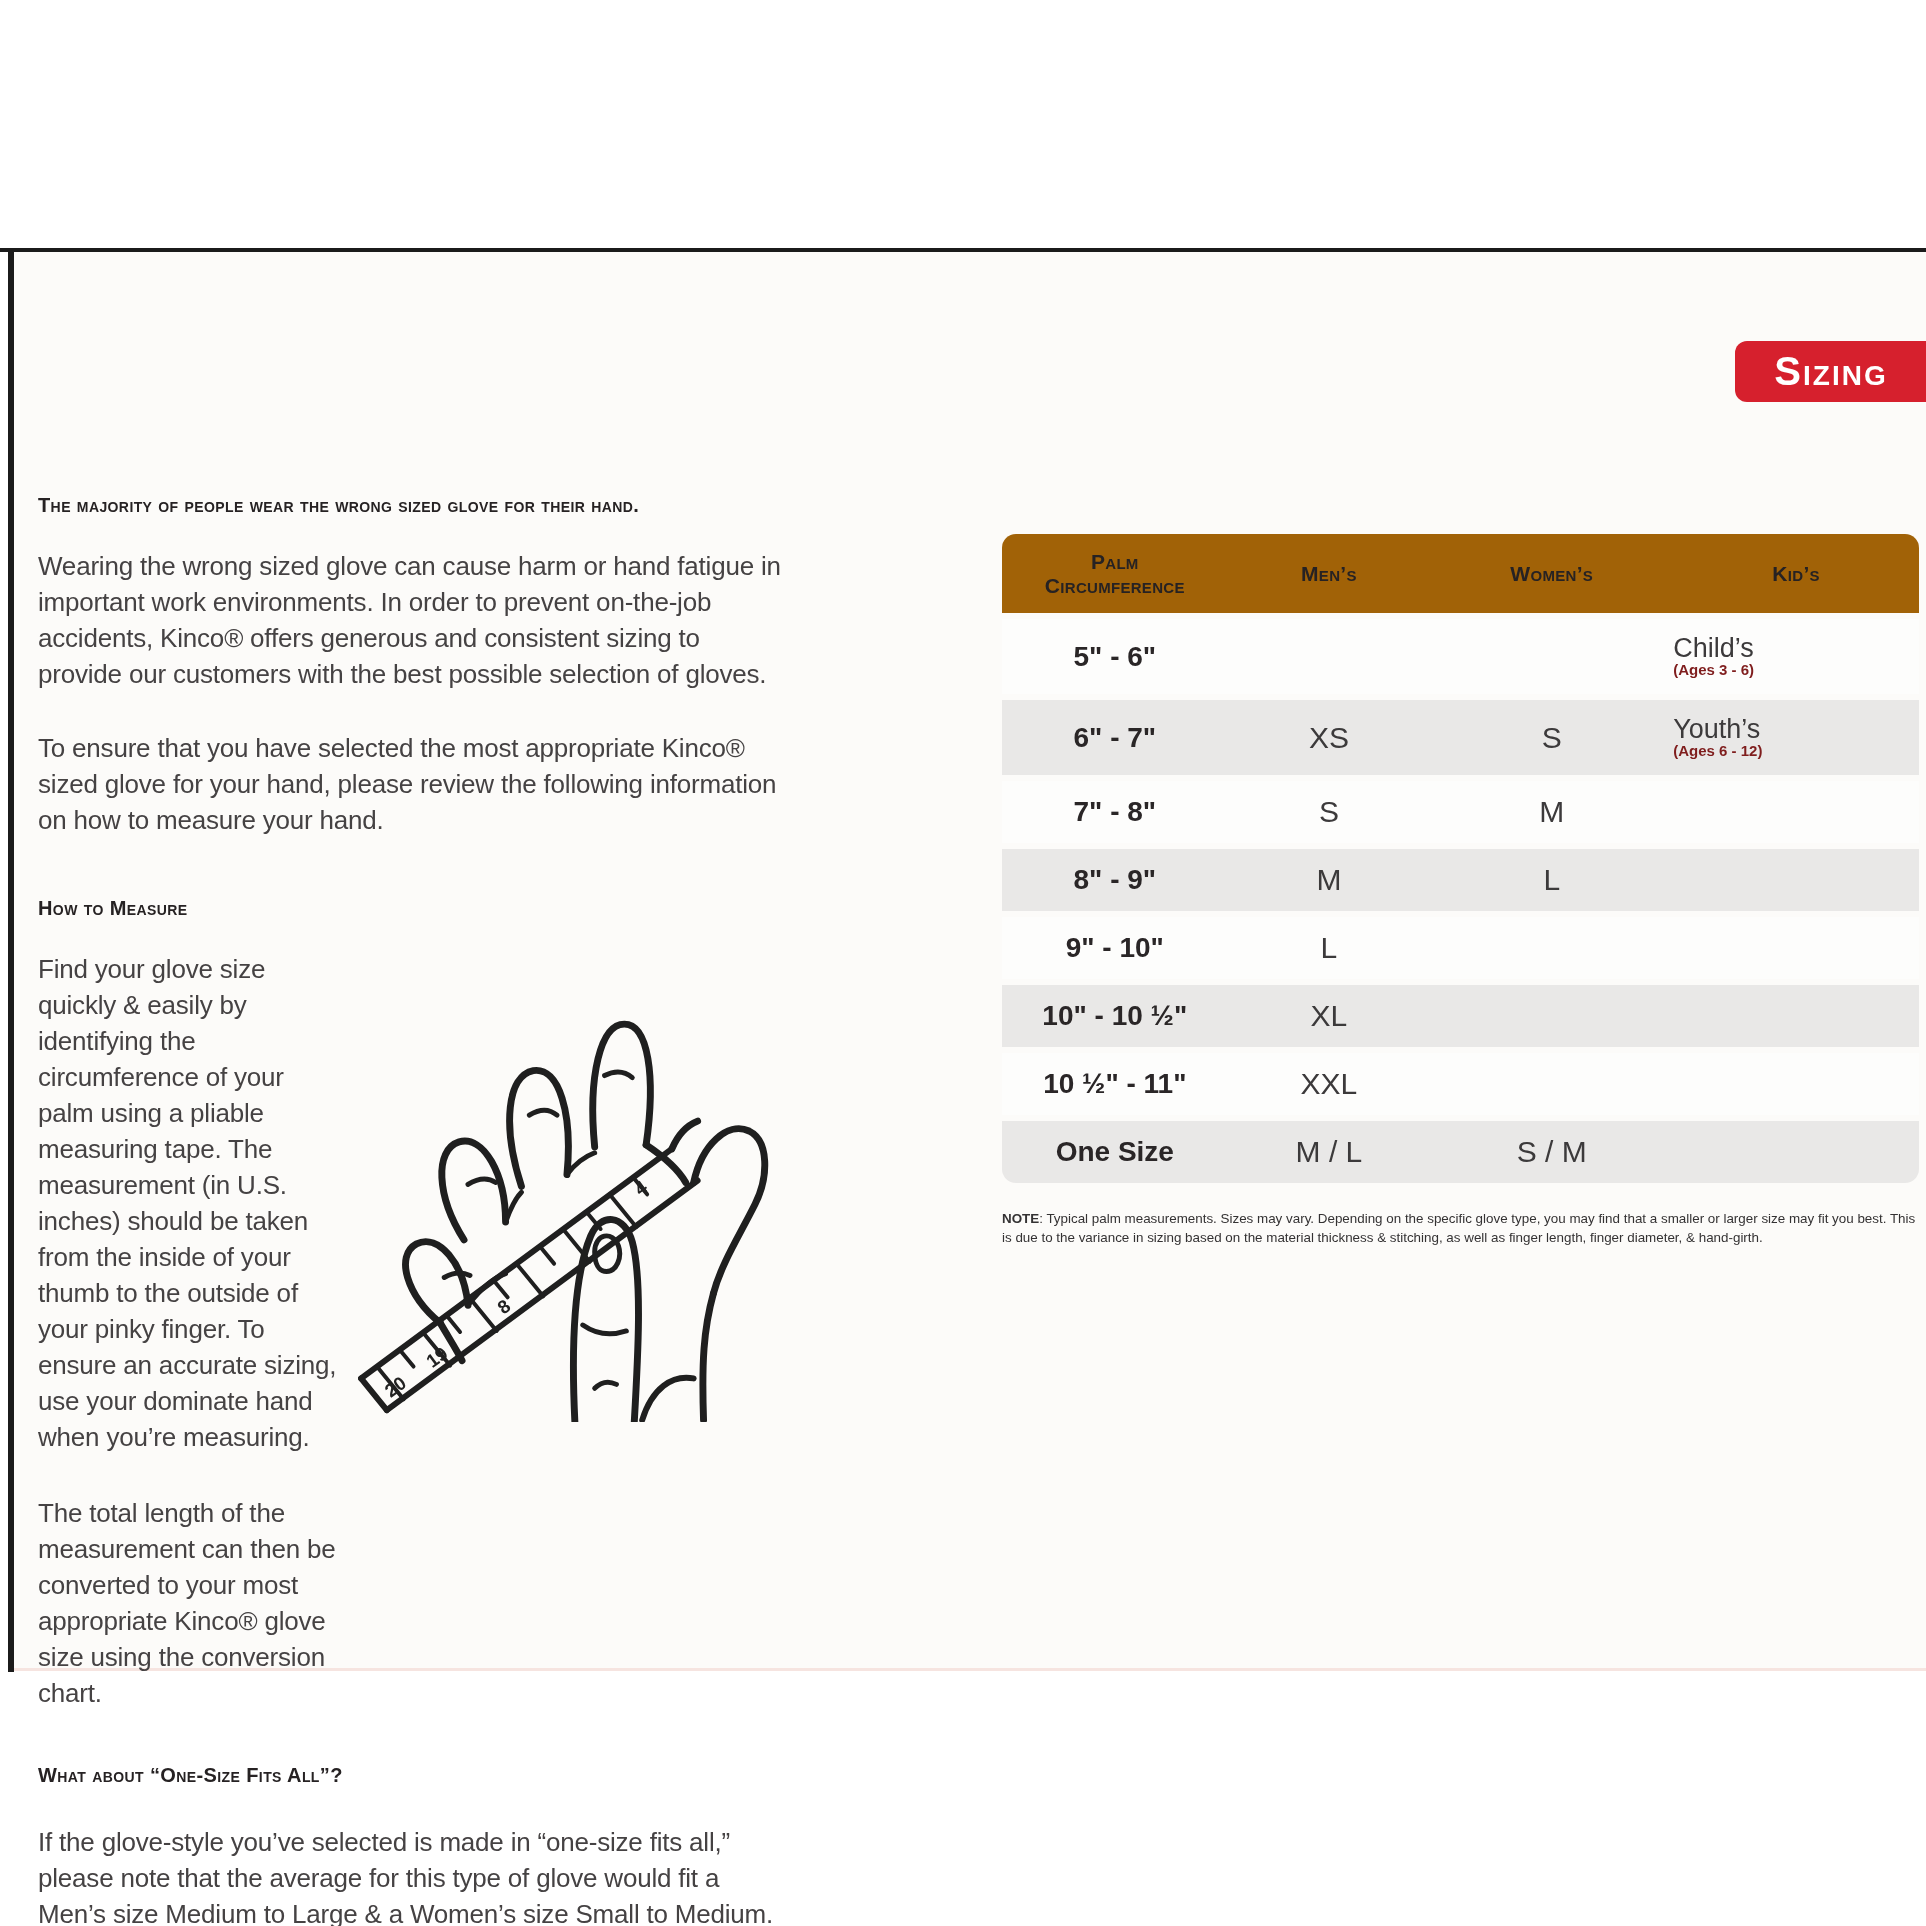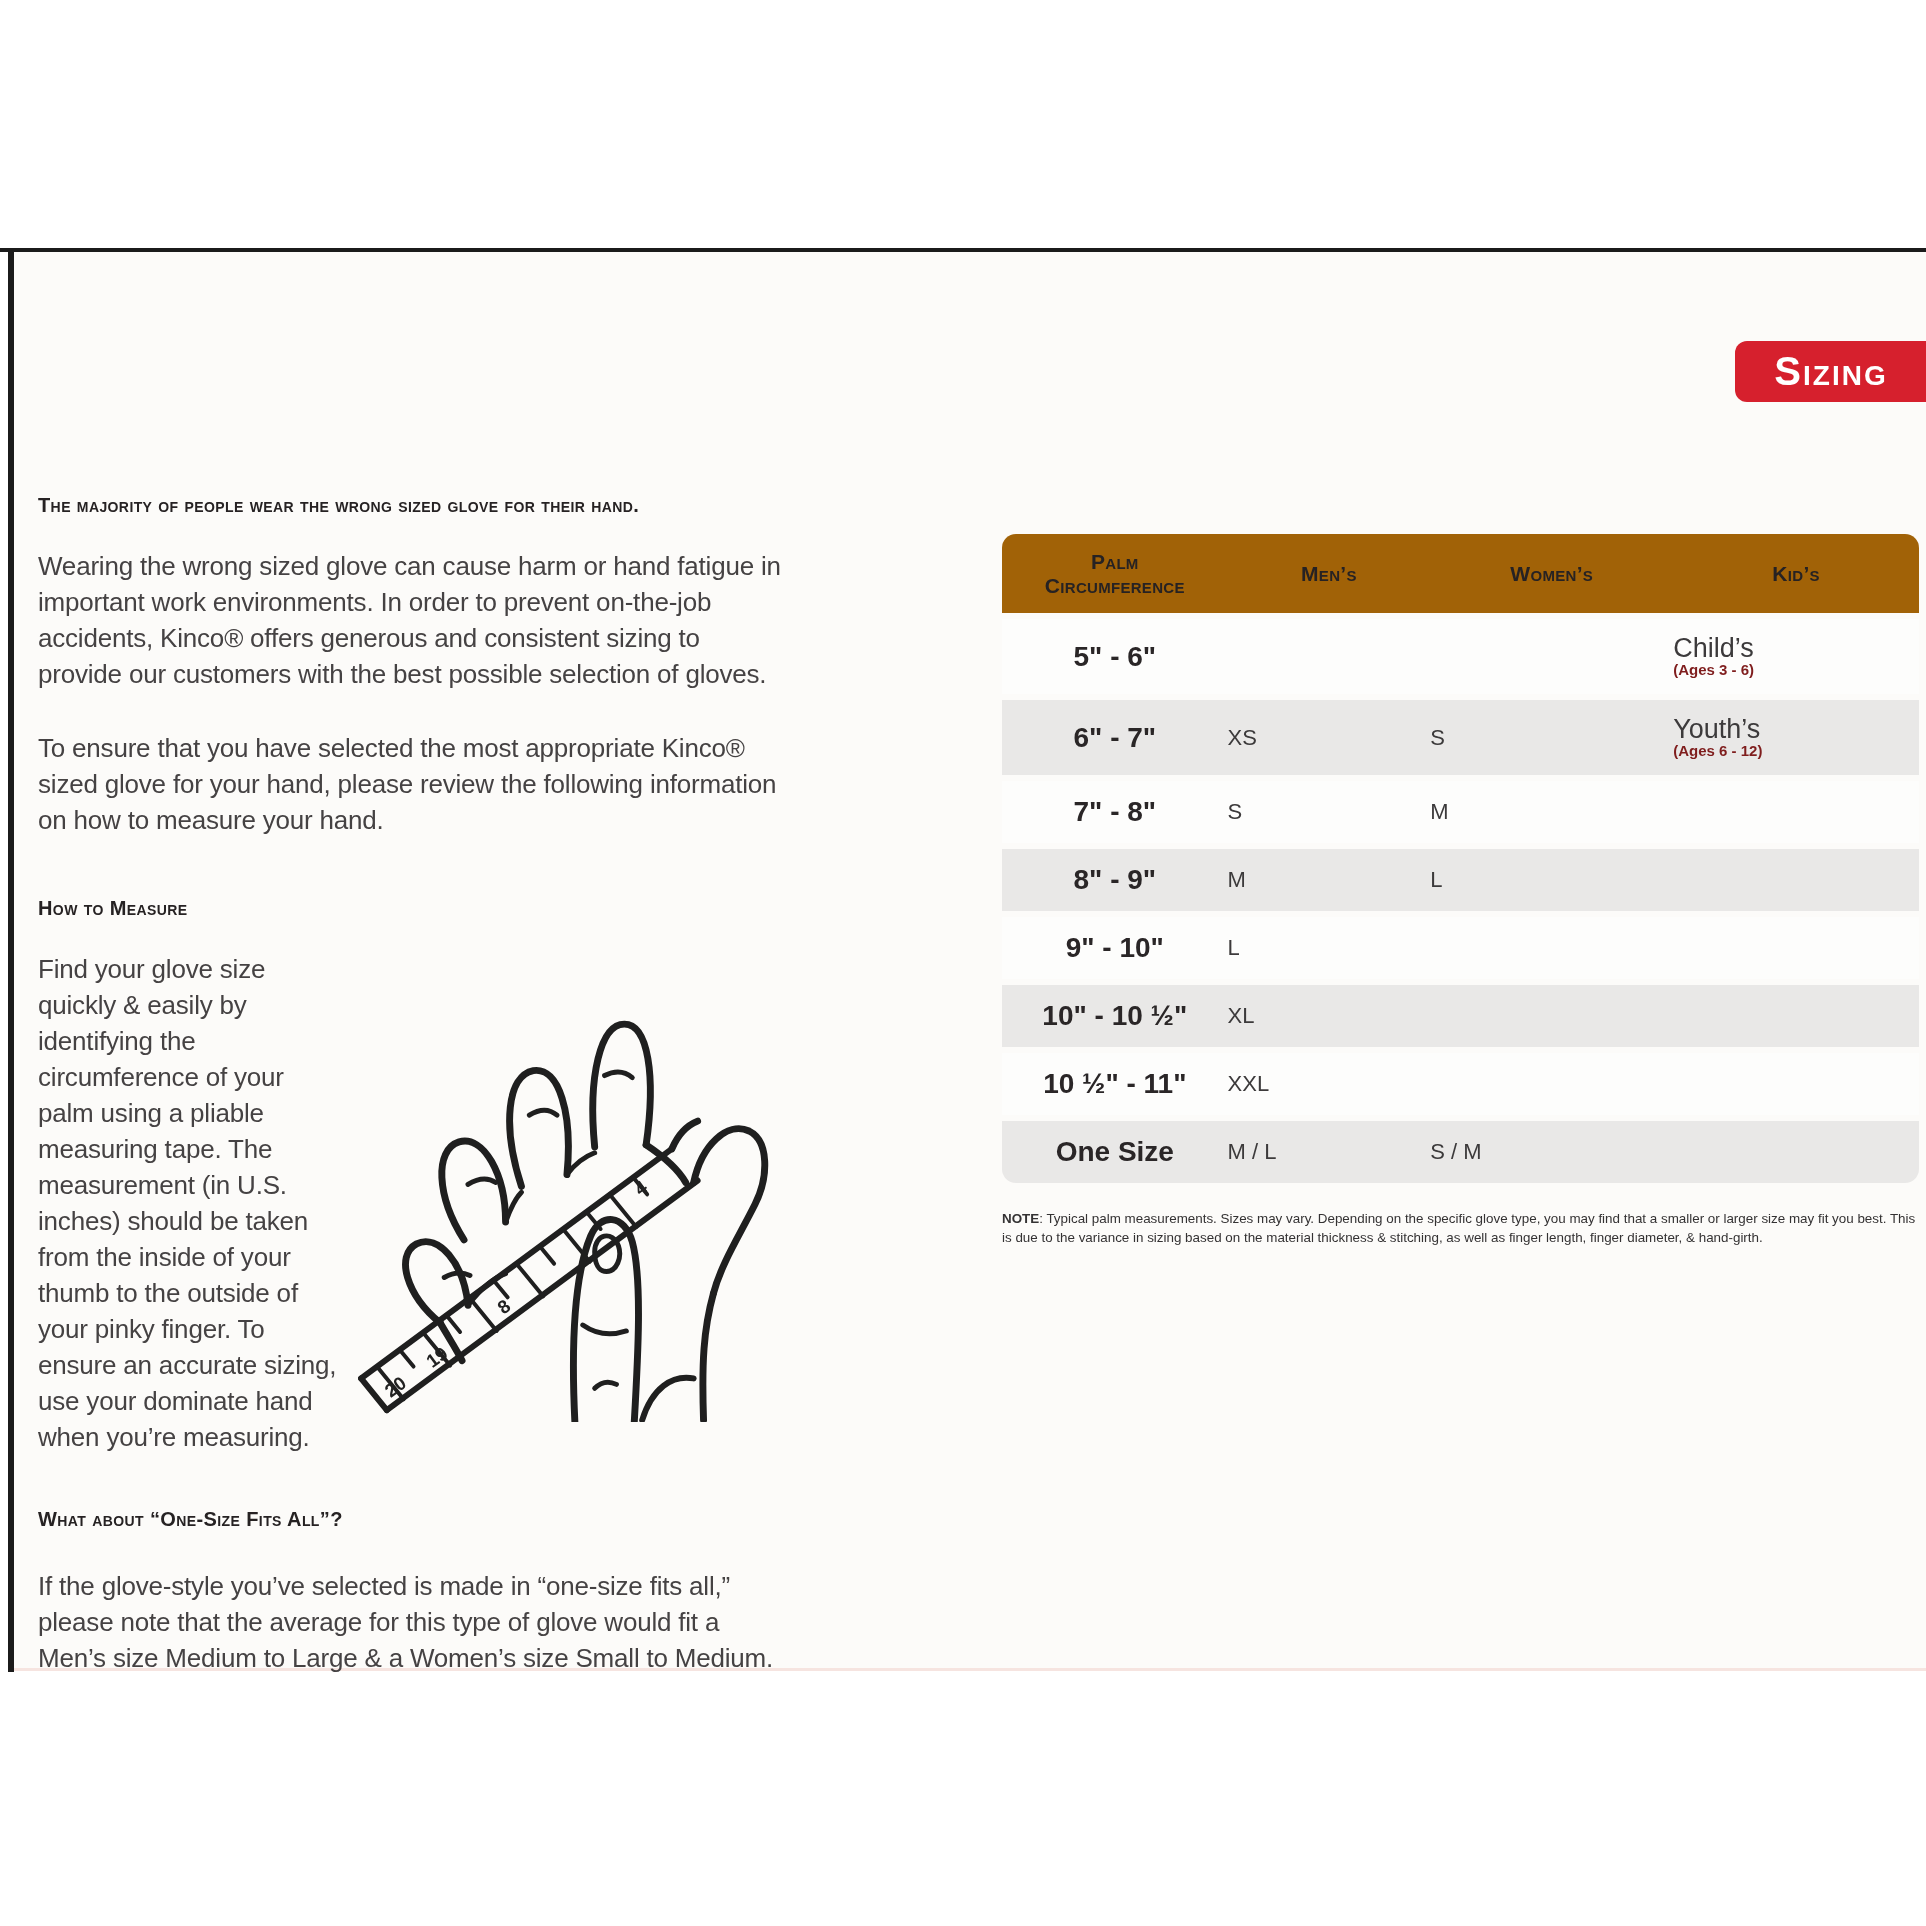--- a/index.html
+++ b/index.html
@@ -33,21 +33,21 @@
   .conv-table { margin-top:34px; width:917px; }
   .t-row { display:grid; grid-template-columns:24.6% 22.1% 26.5% 26.8%; align-items:center; margin-bottom:6px; }
   .t-head { background:#a16207; min-height:79px; border-radius:14px 14px 0 0; }
   .t-head .hcell { text-align:center; font-variant:small-caps; font-weight:800; font-size:21px; line-height:24px; color:#262223; letter-spacing:0.3px; }
   .row-plain { background:#fdfdfc; }
   .row-shaded { background:#e9e8e7; }
   .row-tall { min-height:75px; }
   .row-std { min-height:62px; }
   .row-last { border-radius:0 0 14px 14px; }
   .cell-palm { text-align:center; font-weight:700; font-size:28px; color:#2a2627; }
-  .cell-size { text-align:left; font-weight:400; font-size:22px; color:#3c3a3b; }
+  .cell-size { text-align:center; font-weight:400; font-size:30px; color:#3c3a3b; }
   .cell-kids { text-align:left; font-weight:400; font-size:27px; line-height:27px; color:#3c3a3b; }
   .kids-sub { display:block; font-size:15px; line-height:16px; color:#7f1d1d;font-weight:bold; }
   .note { margin-top:26px; font-size:13.4px; line-height:19px; letter-spacing:0; color:#343233; }
   .note b { font-weight:800; }
 </style>
 </head>
 <body>
 
 <div class="page">
   <div class="top-border"></div>
@@ -60,20 +60,21 @@
 
   <div class="left-col">
     <h2 class="sc">The majority of people wear the wrong sized glove for their hand.</h2>
     <p class="p1">Wearing the wrong sized glove can cause harm or hand fatigue in important work environments. In order to prevent on-the-job accidents, Kinco® offers generous and consistent sizing to provide our customers with the best possible selection of gloves.</p>
     <p class="p2">To ensure that you have selected the most appropriate Kinco® sized glove for your hand, please review the following information on how to measure your hand.</p>
     <h2 class="sc h2">How to Measure</h2>
 
     <div class="measure-row">
       <div class="measure-text">
         <p>Find your glove size quickly &amp; easily by identifying the circumference of your palm using a pliable measuring tape. The measurement (in U.S. inches) should be taken from the inside of your thumb to the outside of your pinky finger. To ensure an accurate sizing, use your dominate hand when you’re measuring.</p>
+        <p class="p4">The total length of the measurement can then be converted to your most appropriate Kinco® glove size using the conversion chart.</p>
       </div>
       <svg class="hand-illo" viewBox="0 0 440 490">
         <g stroke="#1f1f1f" stroke-width="7" fill="none" stroke-linecap="round" stroke-linejoin="round">
 
           <path d="M 96,390 C 62,362 50,322 72,310 C 94,299 120,330 124,372"></path>
 
           <path d="M 120,306 C 92,262 90,215 115,207 C 140,200 162,240 162,288"></path>
 
           <path d="M 178,252 C 158,190 164,140 190,135 C 216,131 230,178 224,240"></path>
 

